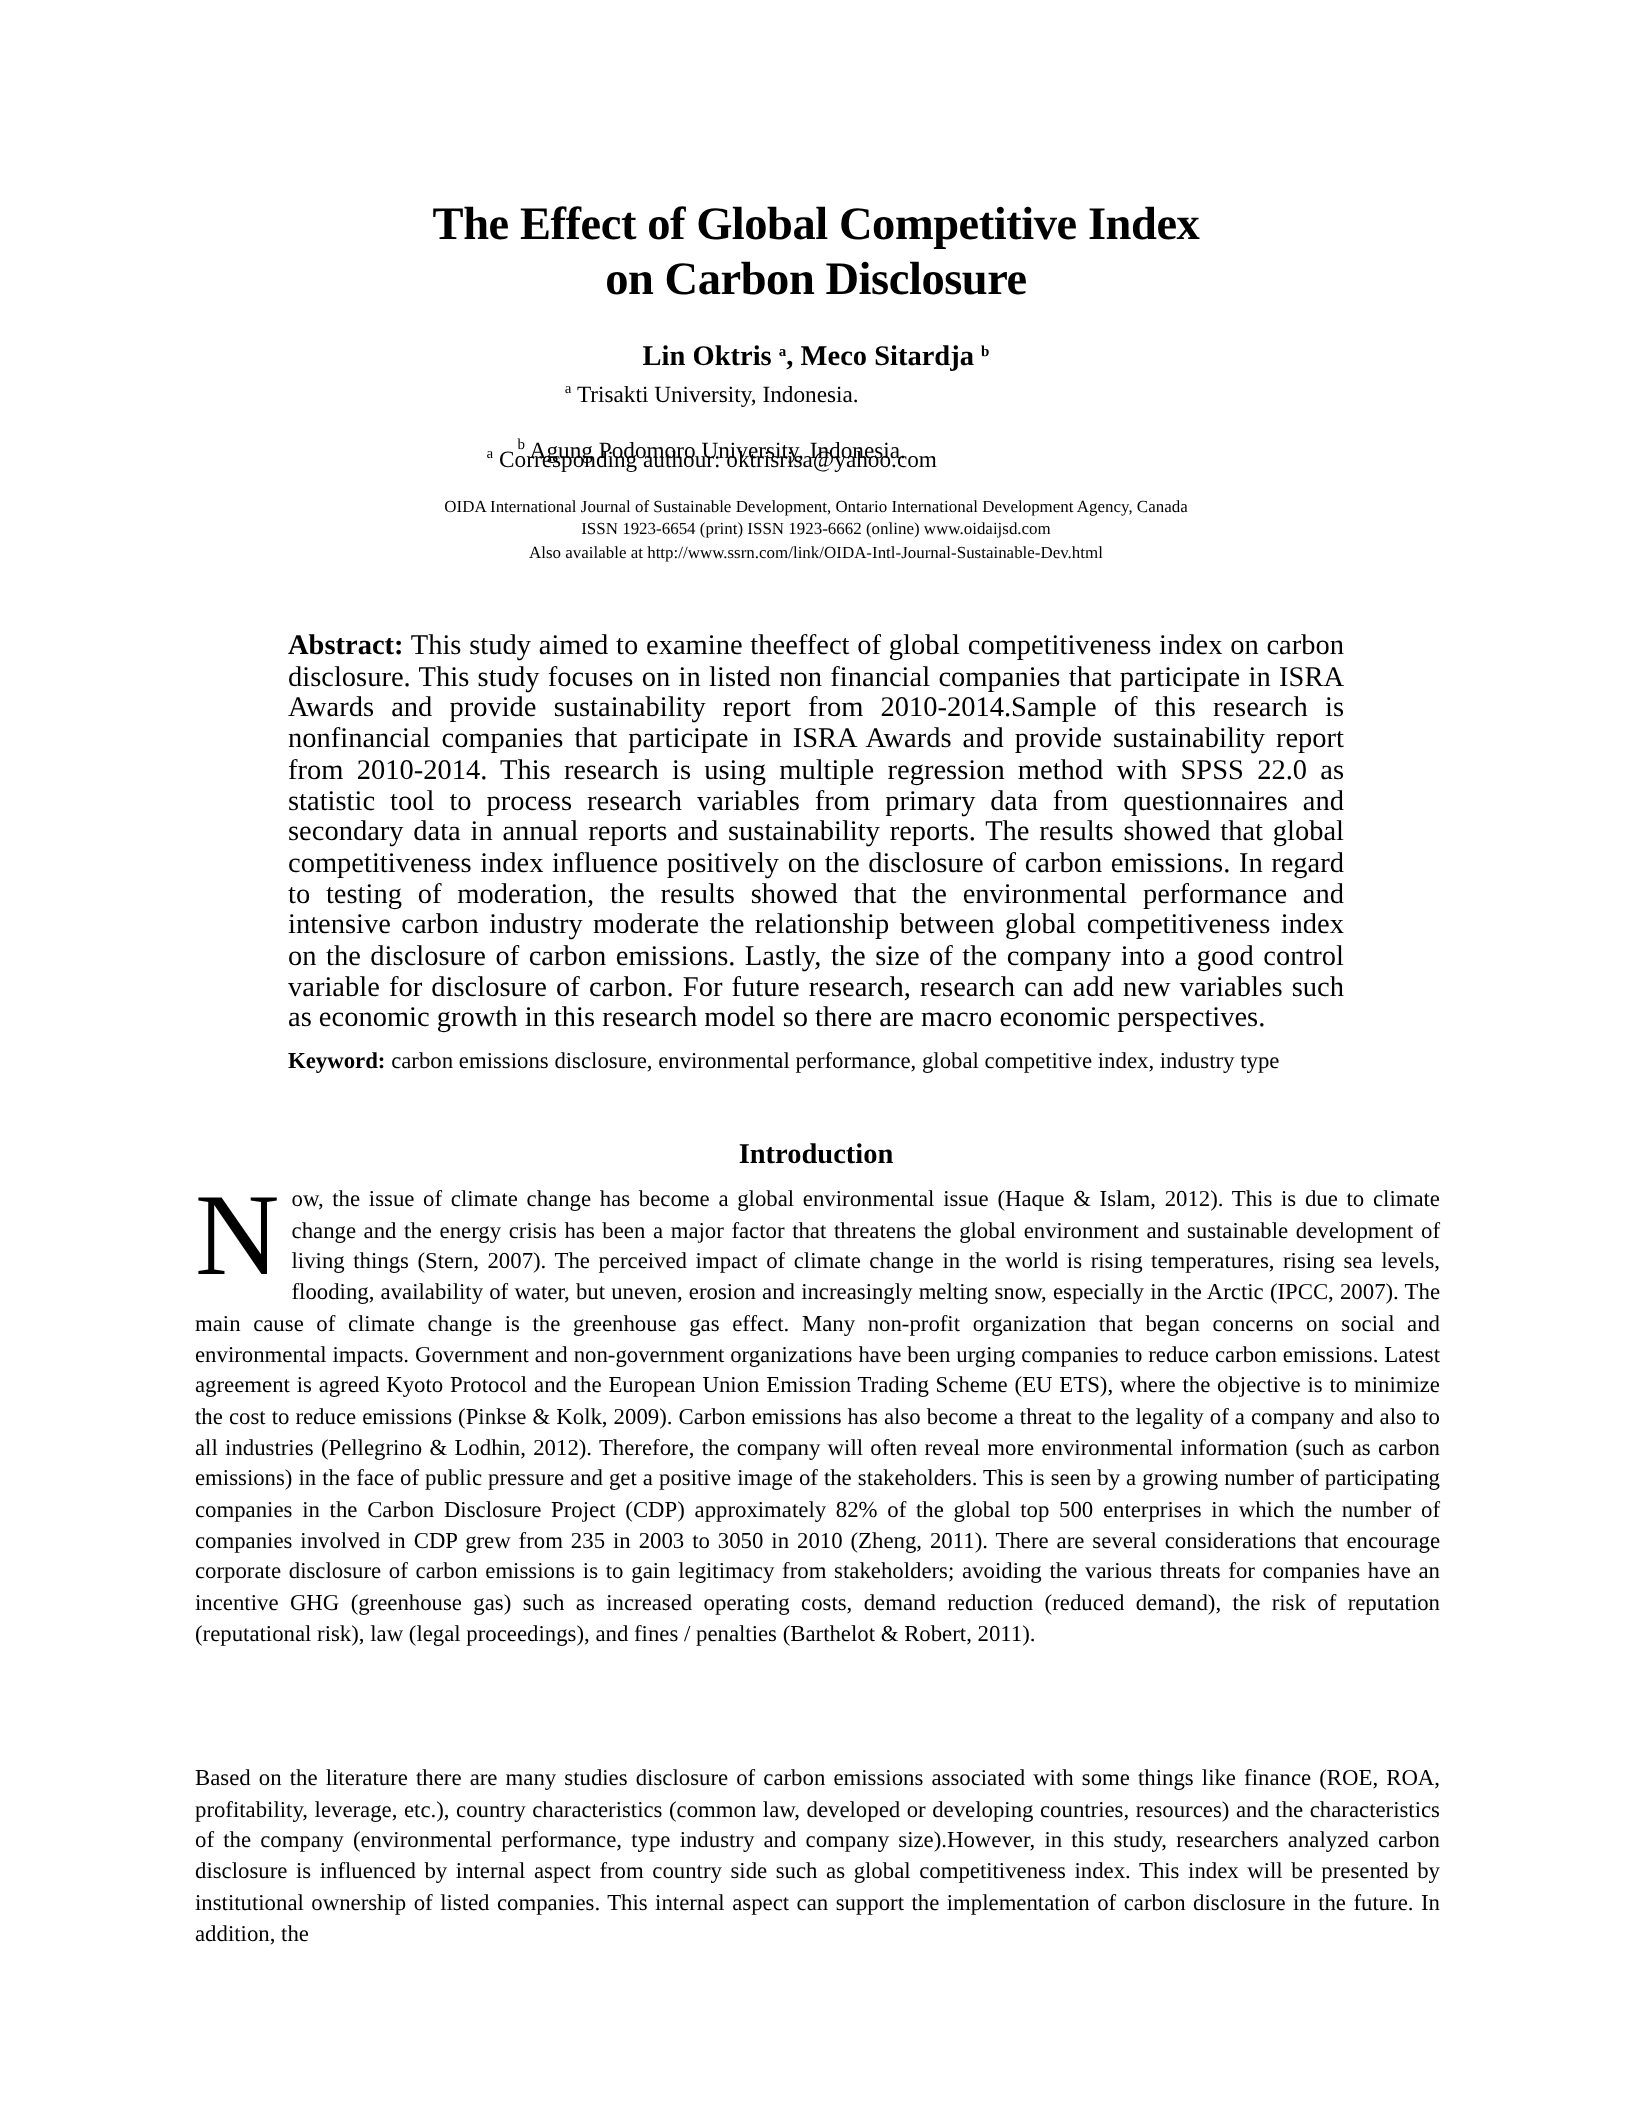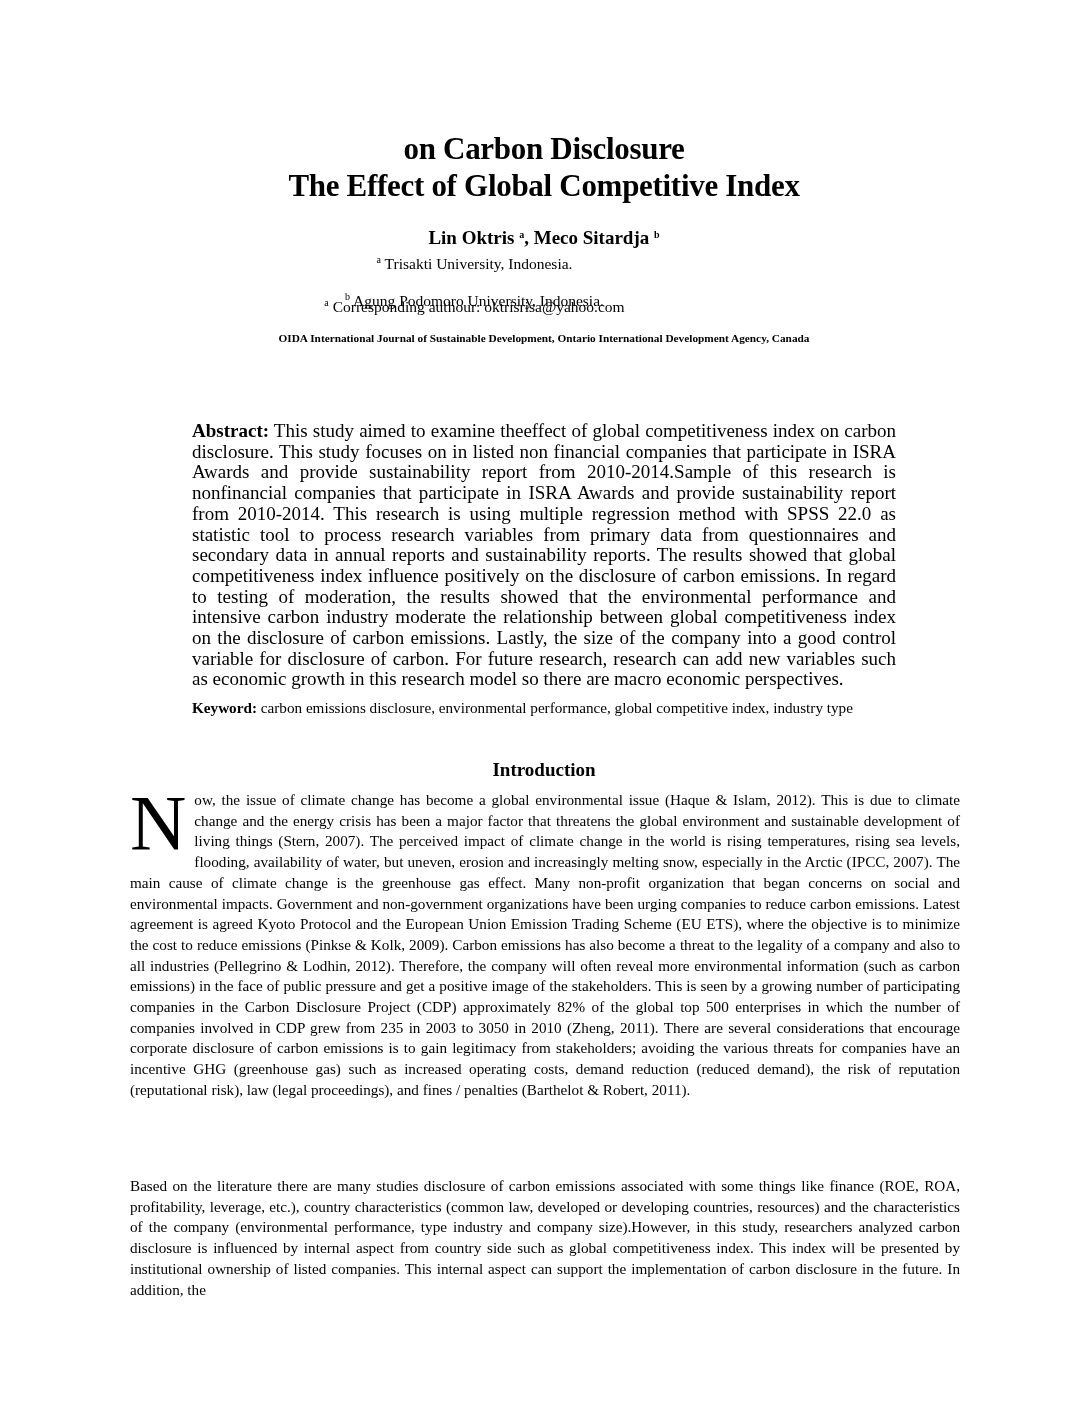--- a/index.html
+++ b/index.html
@@ -6,61 +6,63 @@
   body { width: 1088px; height: 1408px; position: relative; overflow: hidden;
          font-family: "Liberation Serif", "DejaVu Serif", serif; color: #000; }
   .page { position: absolute; left: 0; top: 0; width: 1088px; height: 1408px; }
   .title { position: absolute; left: 0; width: 1088px; top: 130px; text-align: center;
            font-weight: bold; font-size: 31px; line-height: 37px; letter-spacing: -0.3px; }
   .authors { position: absolute; left: 0; width: 1088px; top: 224px; text-align: center;
              font-weight: bold; font-size: 19px; line-height: 22px; }
   .affil { position: absolute; left: 0; width: 949px; text-align: center; font-size: 15.5px; line-height: 20px; }
   sup { font-size: 10px; vertical-align: 6px; }
   .journal { position: absolute; left: 0; width: 1088px; top: 331px; text-align: center;
-             font-size: 11.3px; line-height: 15.3px; font-weight: bold; }
+             font-size: 11.3px; line-height: 15.3px; }
   .abstract { position: absolute; left: 192px; width: 704px; top: 421px;
               font-size: 19px; line-height: 20.7px; text-align: justify; }
   .abstract b { font-weight: bold; }
   .keyword { position: absolute; left: 192px; width: 704px; top: 698px;
              font-size: 15.2px; line-height: 20.7px; text-align: justify; }
   .section-title { position: absolute; left: 0; width: 1088px; top: 760px; text-align: center;
                    font-weight: bold; font-size: 19px; line-height: 20px; }
   .body-p { position: absolute; left: 130px; width: 830px; font-size: 15.2px; line-height: 20.7px; text-align: justify; }
   .p1 { top: 790px; }
   .p2 { top: 1176px; }
   .dropcap { float: left; font-size: 78px; line-height: 60px; margin: 3px 8px 0 0; height: 62px; }
 </style>
 </head>
 <body>
 
 <div class="page">
 
   <div class="title">
+    <div>The Effect of Global Competitive Index</div>
     <div>on Carbon Disclosure</div>
-    <div>The Effect of Global Competitive Index</div>
   </div>
 
   <div class="authors">
     <span>Lin Oktris</span>
     <sup>a</sup><span>, </span><span>Meco Sitardja</span>
     <sup>b</sup>
   </div>
 
   <div class="affil" style="top:250px;">
     <sup>a</sup><span> Trisakti University, Indonesia.</span>
   </div>
   <div class="affil" style="top:272px;margin-top:15px;">
     <sup>b</sup><span> Agung Podomoro University, Indonesia.</span>
   </div>
   <div class="affil" style="top:293px;">
     <sup>a</sup><span> Corresponding authour: oktrisrisa@yahoo.com</span>
   </div>
 
   <div class="journal">
     <div>OIDA International Journal of Sustainable Development, Ontario International Development Agency, Canada</div>
+    <div>ISSN 1923-6654 (print) ISSN 1923-6662 (online) www.oidaijsd.com</div>
+    <div>Also available at http://www.ssrn.com/link/OIDA-Intl-Journal-Sustainable-Dev.html</div>
   </div>
 
   <div class="abstract">
     <b>Abstract:</b><span> This study aimed to examine theeffect of global competitiveness index on carbon disclosure. This study focuses on in listed non financial companies that participate in ISRA Awards and provide sustainability report  from 2010-2014.Sample of this research is nonfinancial companies that participate in ISRA Awards and provide sustainability report  from 2010-2014. This research is using multiple regression method with SPSS 22.0 as statistic tool to process research variables from primary data from questionnaires and secondary data in annual reports and sustainability reports. The results showed that global competitiveness index influence positively on the disclosure of carbon emissions. In regard to testing of moderation, the results showed that the environmental performance and intensive carbon industry moderate the relationship between global competitiveness index on the disclosure of carbon emissions. Lastly, the size of the company into a good control variable for disclosure of carbon. For future research, research can add new variables such as economic growth in this research model so there are macro economic perspectives.</span>
   </div>
 
   <div class="keyword">
     <b>Keyword:</b><span> carbon emissions disclosure, environmental performance, global competitive index, industry type</span>
   </div>
 

